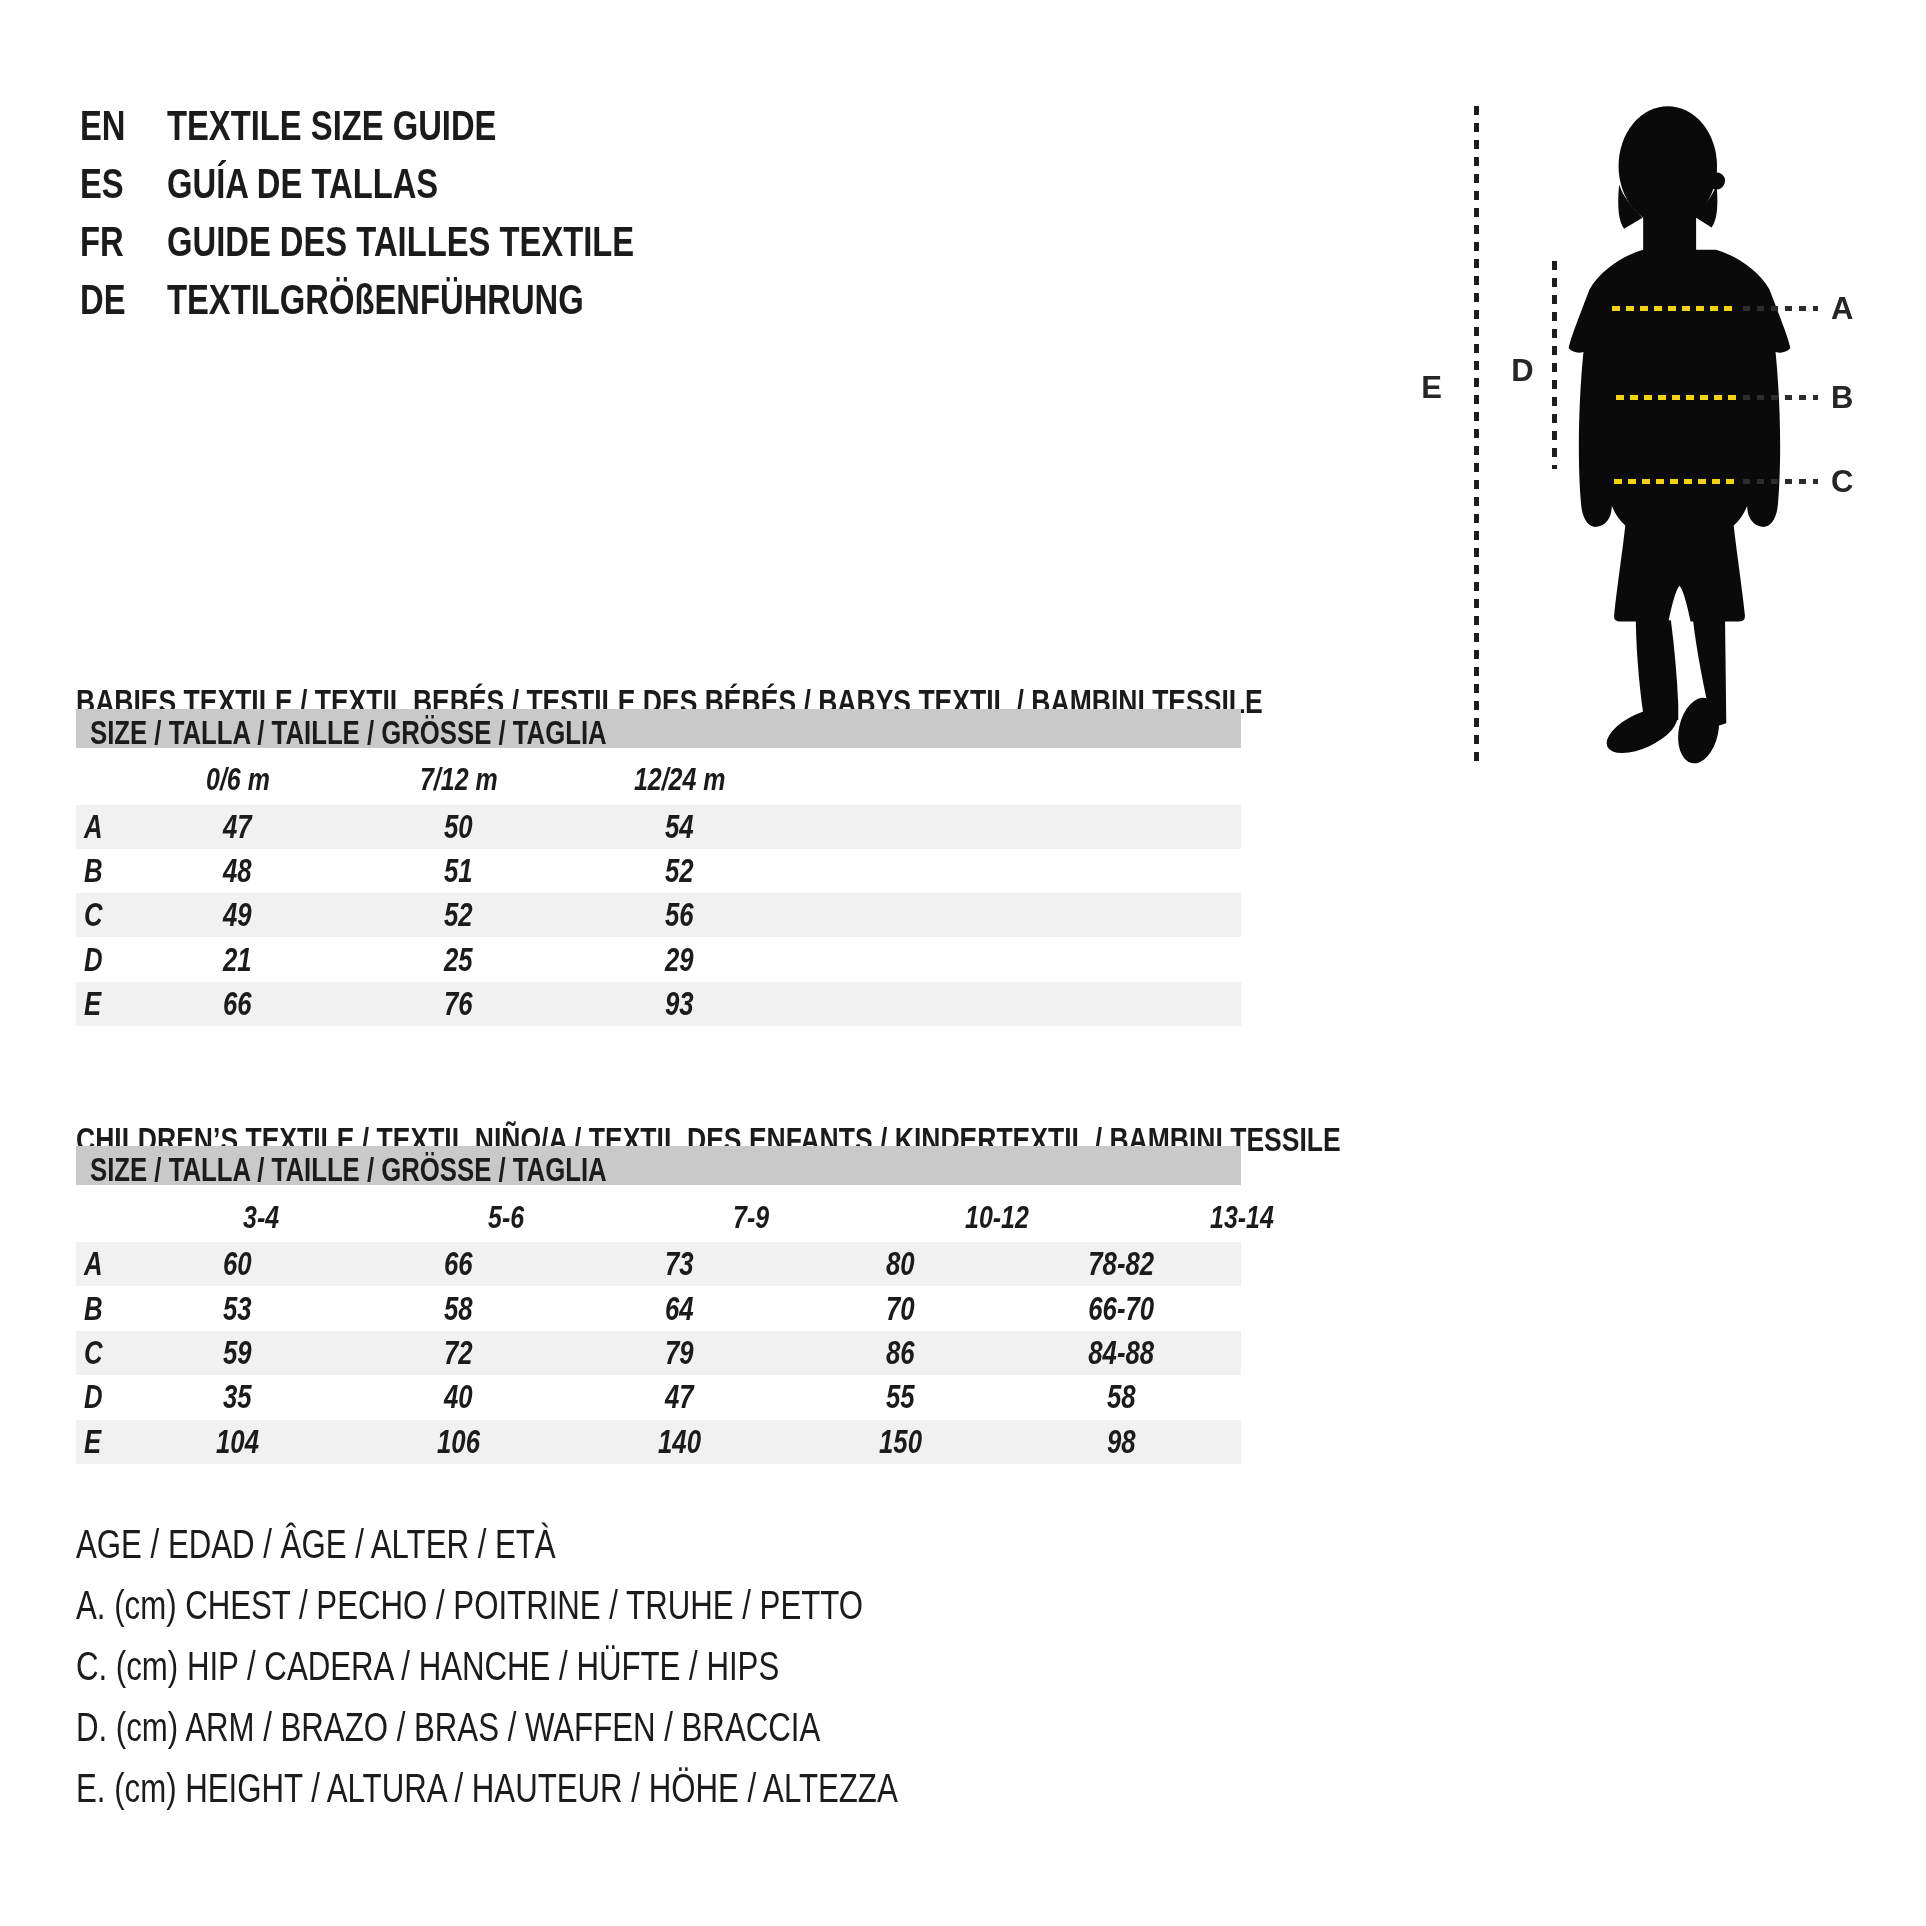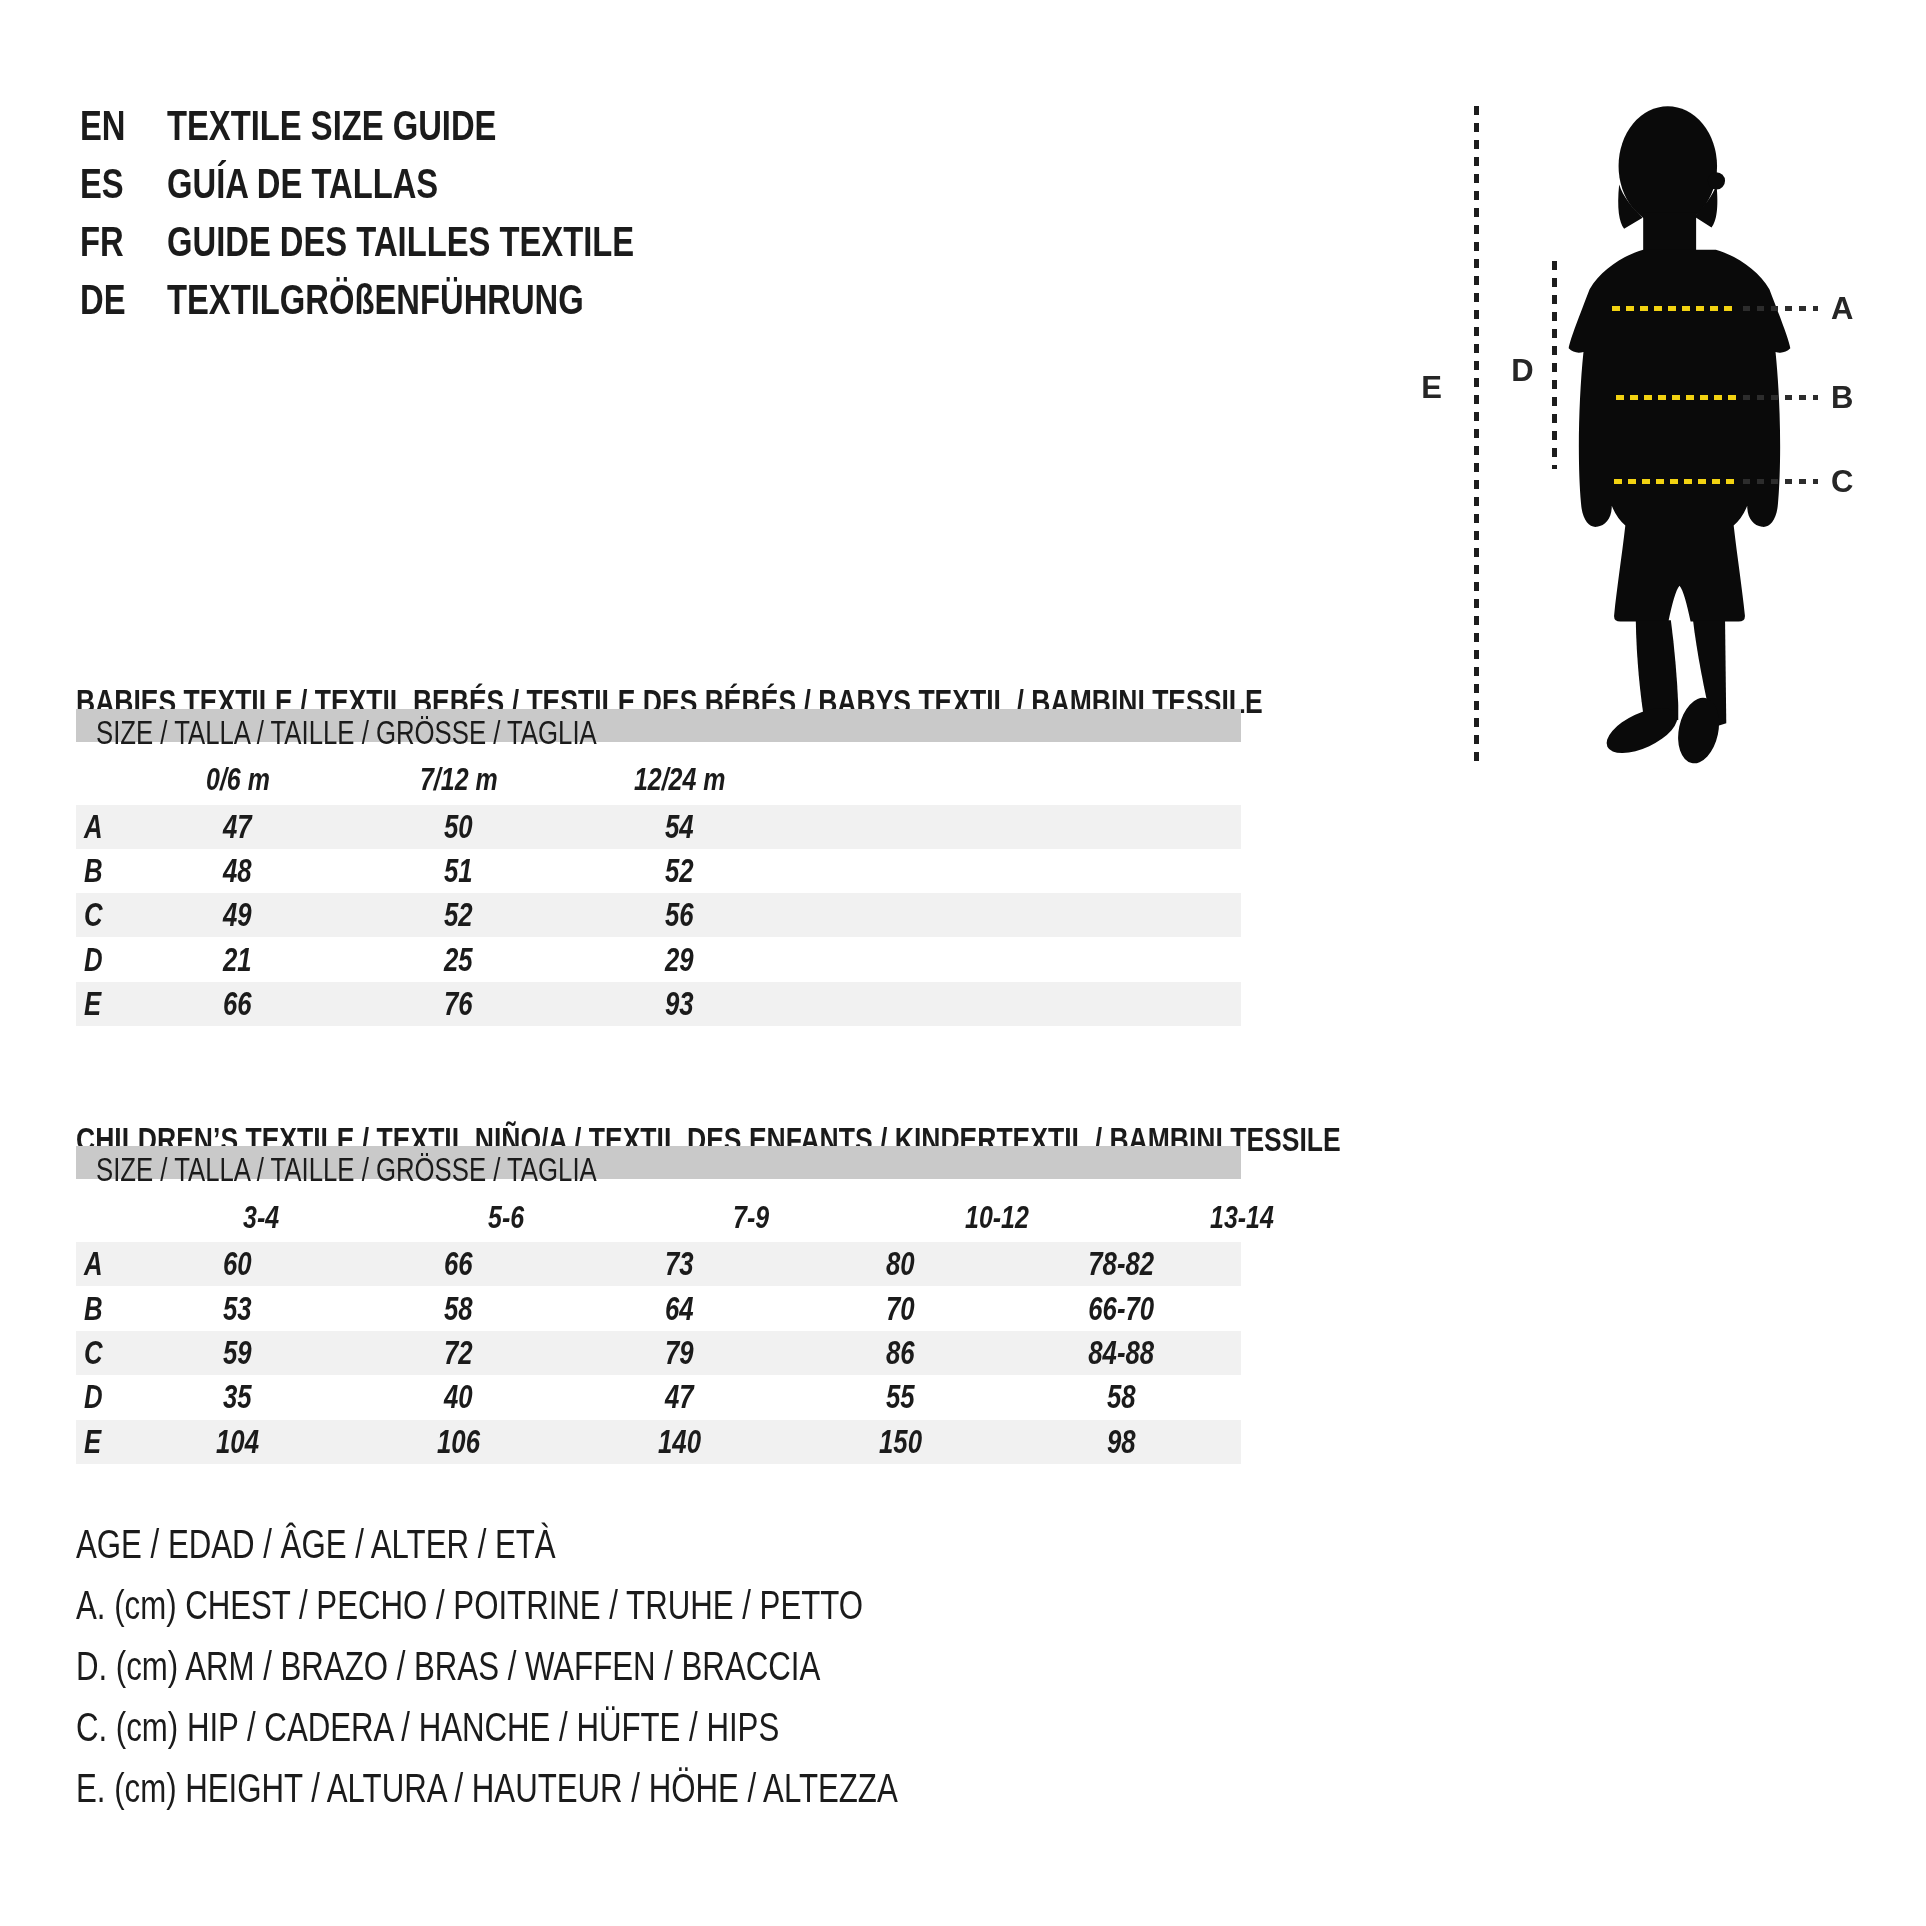--- a/index.html
+++ b/index.html
@@ -38,25 +38,25 @@
     left: 76px;
     font-size: 34px;
     font-weight: bold;
     line-height: 38px;
     white-space: nowrap;
     margin-top: 40px;
   }
 
   
   .size-bar {
-    left: 76px; width: 1165px; height: 33px;
+    left: 76px; width: 1165px; height: 39px;
     background: #c9c9c9;
-    font-size: 33px; font-weight: normal;
+    font-size: 33px; font-weight: bold;
     line-height: 47px;
-    padding-left: 20px;
+    padding-left: 14px;
     box-sizing: border-box;
   }
   .trow {
     left: 76px; width: 1165px; height: 44px;
     display: grid;
     align-items: center;
     font-size: 33px; font-weight: bold; font-style: italic;
   }
   .trow.head { height: 49px; font-size: 32px; }
   .cols-3 { grid-template-columns: 51px 221px 221px 221px auto; }
@@ -285,17 +285,17 @@
     <div class="cell"><span class="cond-c">140</span></div>
     <div class="cell"><span class="cond-c">150</span></div>
     <div class="cell"><span class="cond-c">98</span></div>
     <div></div>
   </div>
 </div>
 
 <div class="abs legend-block">
   <div class="legend-line"><span class="cond">AGE / EDAD / ÂGE / ALTER / ETÀ</span></div>
   <div class="legend-line"><span class="cond">A. (cm) CHEST / PECHO / POITRINE / TRUHE / PETTO</span></div>
+  <div class="legend-line"><span class="cond">C. (cm) HIP / CADERA / HANCHE / HÜFTE / HIPS</span></div>
   <div class="legend-line"><span class="cond">D. (cm) ARM / BRAZO / BRAS / WAFFEN / BRACCIA</span></div>
-  <div class="legend-line"><span class="cond">C. (cm) HIP / CADERA / HANCHE / HÜFTE / HIPS</span></div>
   <div class="legend-line"><span class="cond">E. (cm) HEIGHT / ALTURA / HAUTEUR / HÖHE / ALTEZZA</span></div>
 </div>
 
 
 </body></html>

